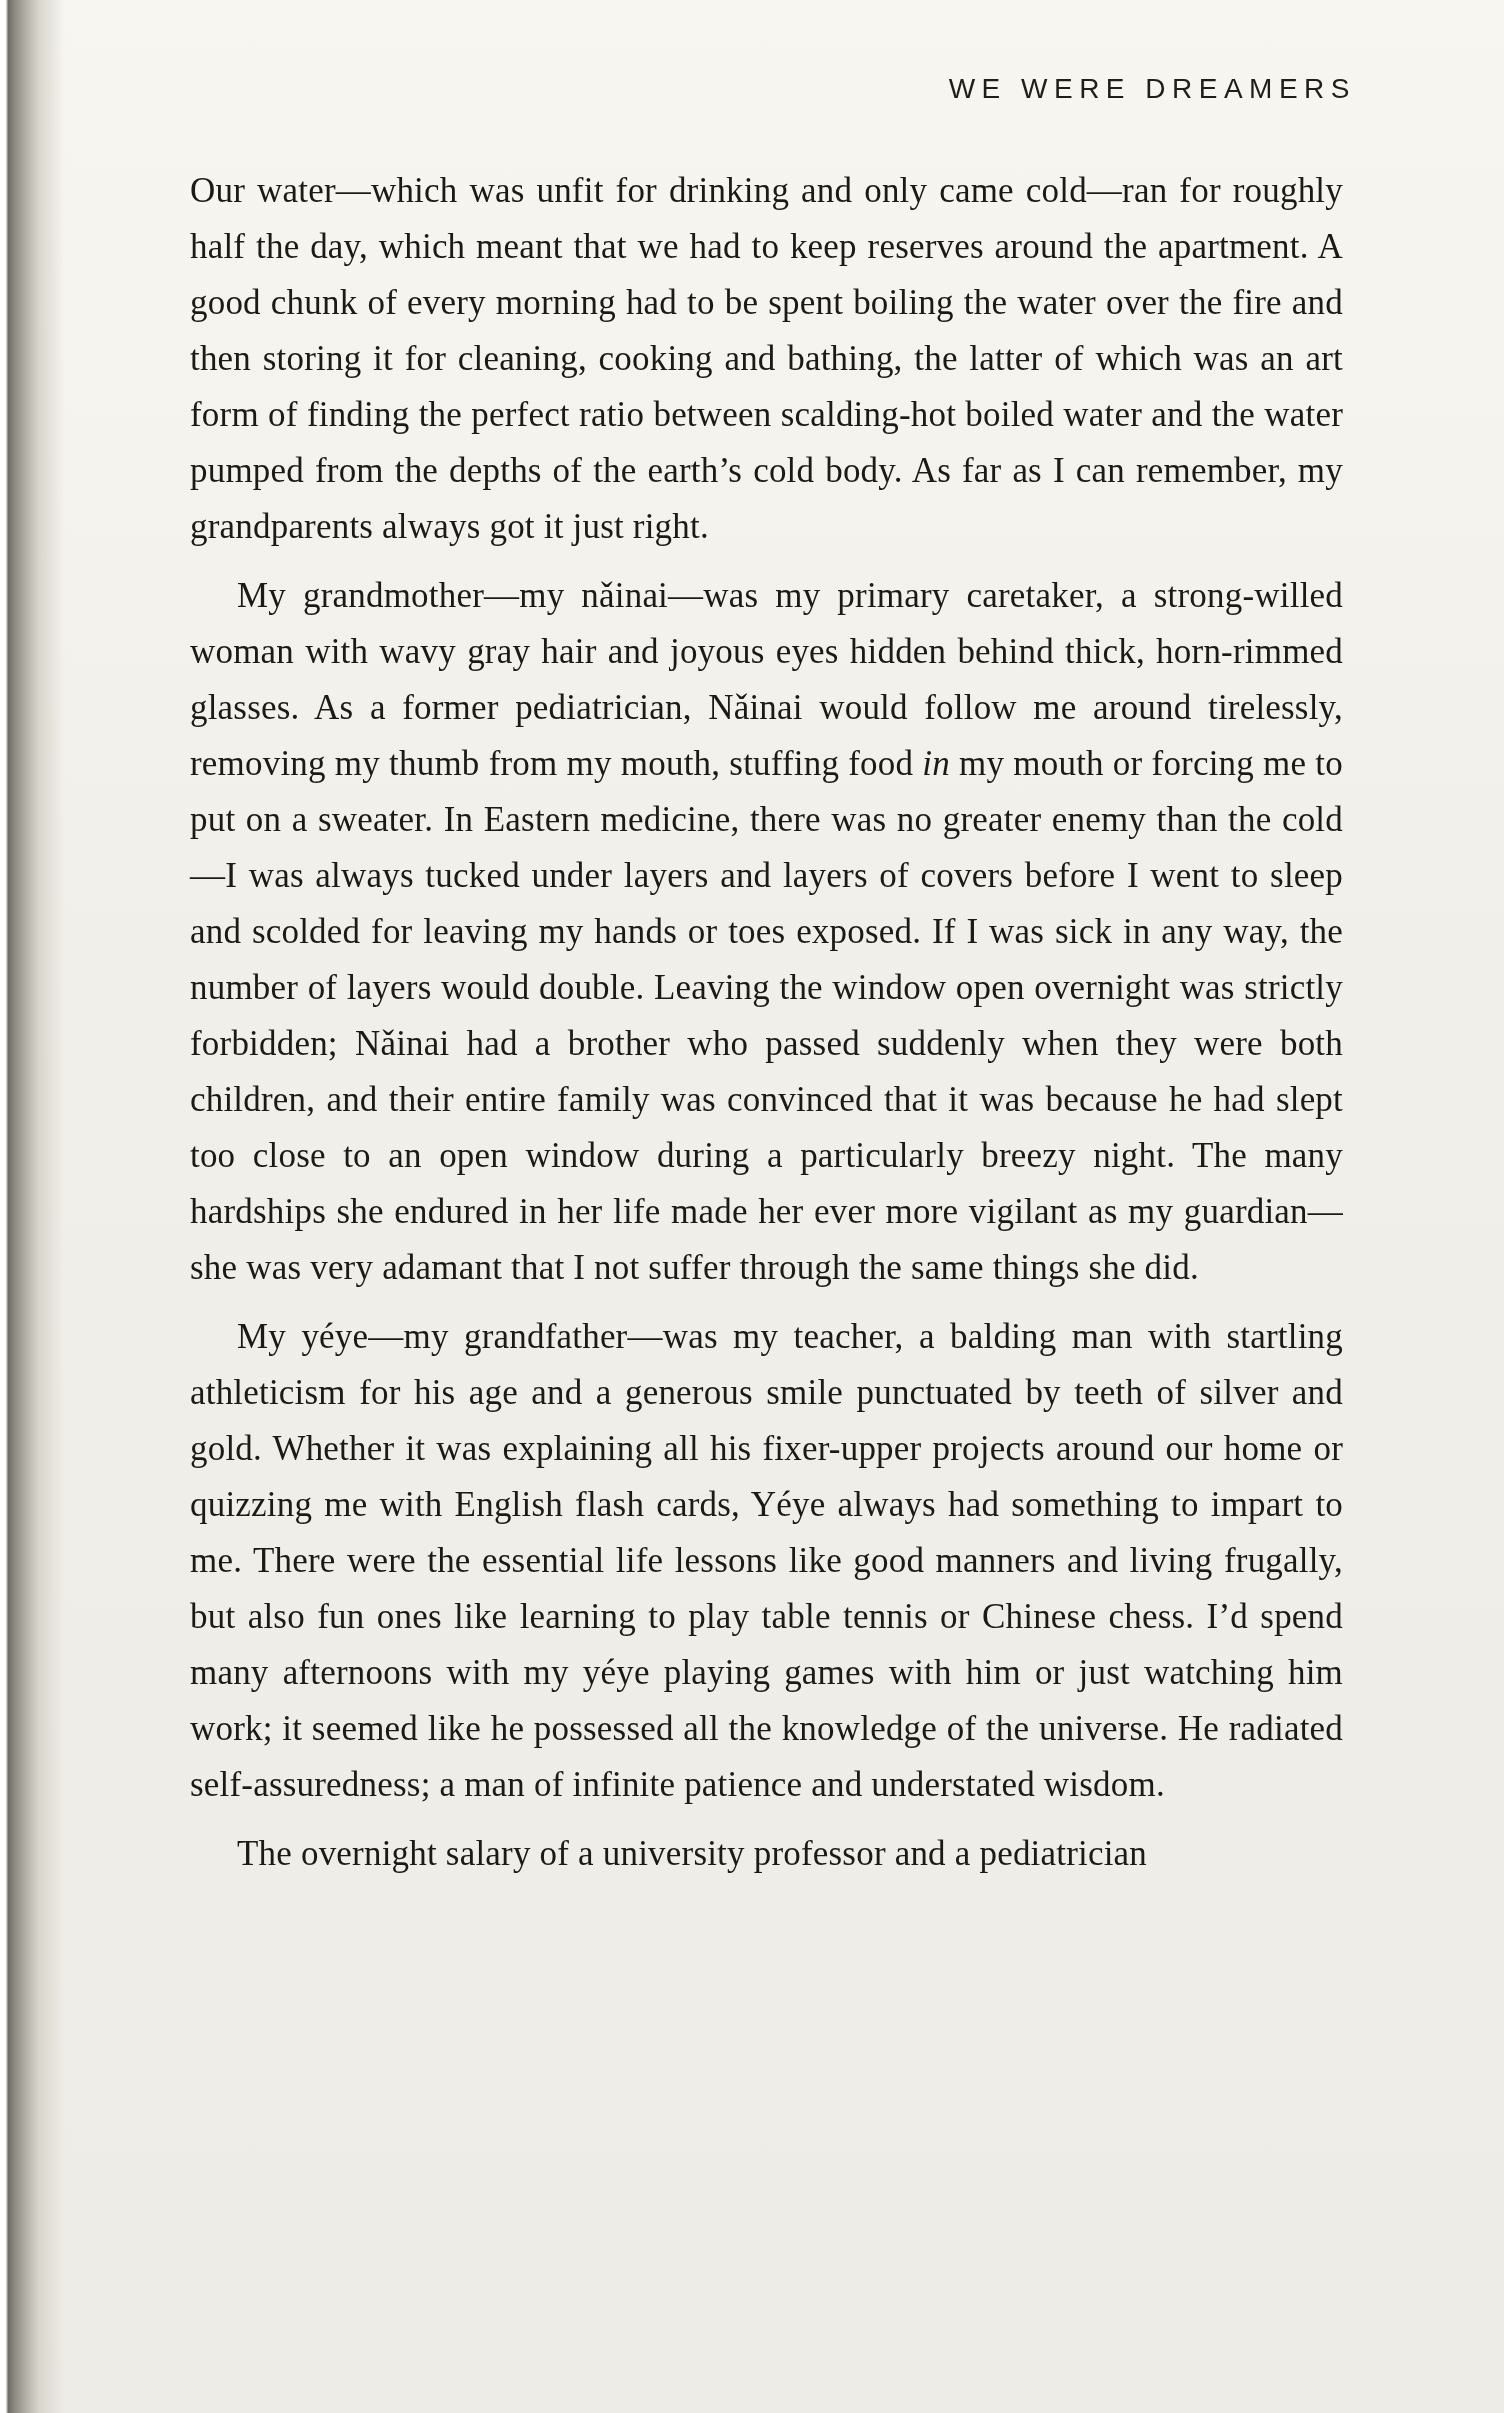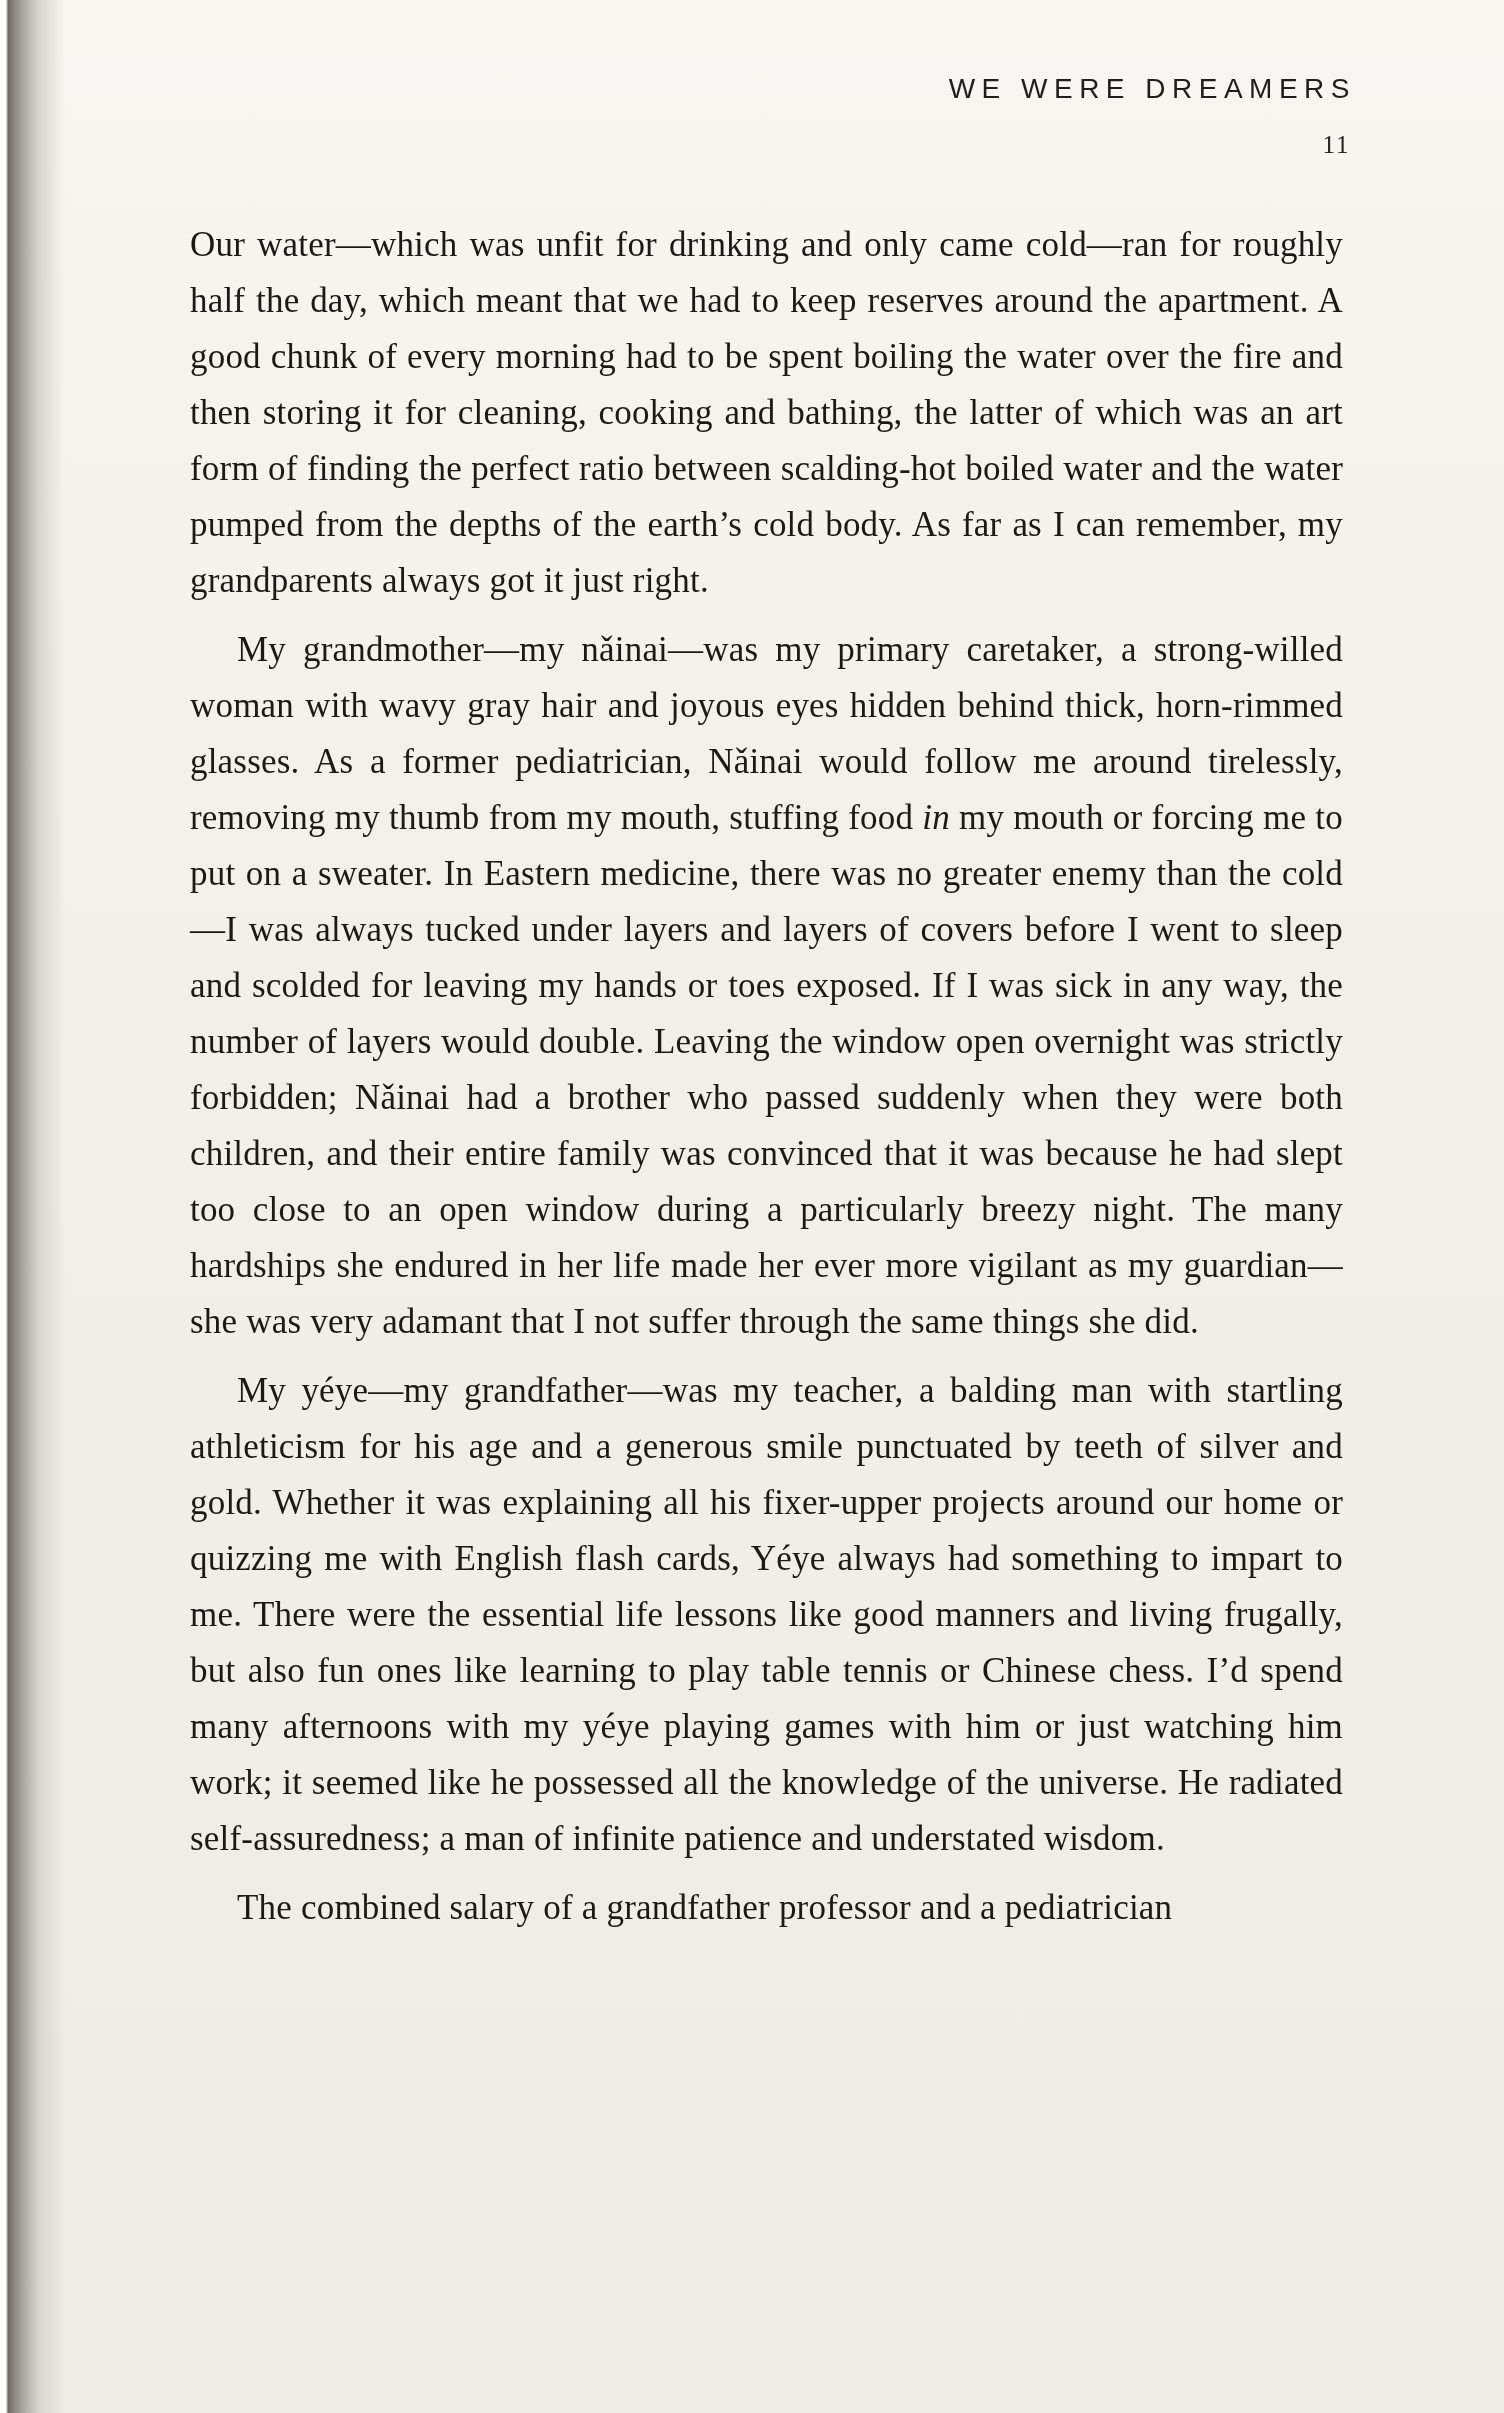--- a/index.html
+++ b/index.html
@@ -81,21 +81,20 @@
   }
 </style>
 </head>
 <body>
 
 <div class="paper-texture"></div>
 <div class="binding-shadow"></div>
 
 <div class="page-inner">
   <div class="running-header">WE WERE DREAMERS</div>
-  <div class="page-number">11</div>
   <main class="body-text">
       <p><span>Our water—which was unfit for drinking and only came cold—ran for roughly half the day, which meant that we had to keep reserves around the apartment. A good chunk of every morning had to be spent boiling the water over the fire and then storing it for cleaning, cooking and bathing, the latter of which was an art form of finding the perfect ratio between scalding-hot boiled water and the water pumped from the depths of the earth’s cold body. As far as I can remember, my grandparents always got it just right.</span></p>
       <p class="indent"><span>My grandmother—my nǎinai—was my primary caretaker, a strong-willed woman with wavy gray hair and joyous eyes hidden behind thick, horn-rimmed glasses. As a former pediatrician, Nǎinai would follow me around tirelessly, removing my thumb from my mouth, stuffing food </span><em>in</em><span> my mouth or forcing me to put on a sweater. In Eastern medicine, there was no greater enemy than the cold—I was always tucked under layers and layers of covers before I went to sleep and scolded for leaving my hands or toes exposed. If I was sick in any way, the number of layers would double. Leaving the window open overnight was strictly forbidden; Nǎinai had a brother who passed suddenly when they were both children, and their entire family was convinced that it was because he had slept too close to an open window during a particularly breezy night. The many hardships she endured in her life made her ever more vigilant as my guardian—she was very adamant that I not suffer through the same things she did.</span></p>
       <p class="indent"><span>My yéye—my grandfather—was my teacher, a balding man with startling athleticism for his age and a generous smile punctuated by teeth of silver and gold. Whether it was explaining all his fixer-upper projects around our home or quizzing me with English flash cards, Yéye always had something to impart to me. There were the essential life lessons like good manners and living frugally, but also fun ones like learning to play table tennis or Chinese chess. I’d spend many afternoons with my yéye playing games with him or just watching him work; it seemed like he possessed all the knowledge of the universe. He radiated self-assuredness; a man of infinite patience and understated wisdom.</span></p>
-      <p class="indent"><span>The combined salary of a grandfather professor and a pediatrician</span></p>
+      <p class="indent"><span>The overnight salary of a university professor and a pediatrician</span></p>
     </main>
 </div>
 
 
 </body></html>

